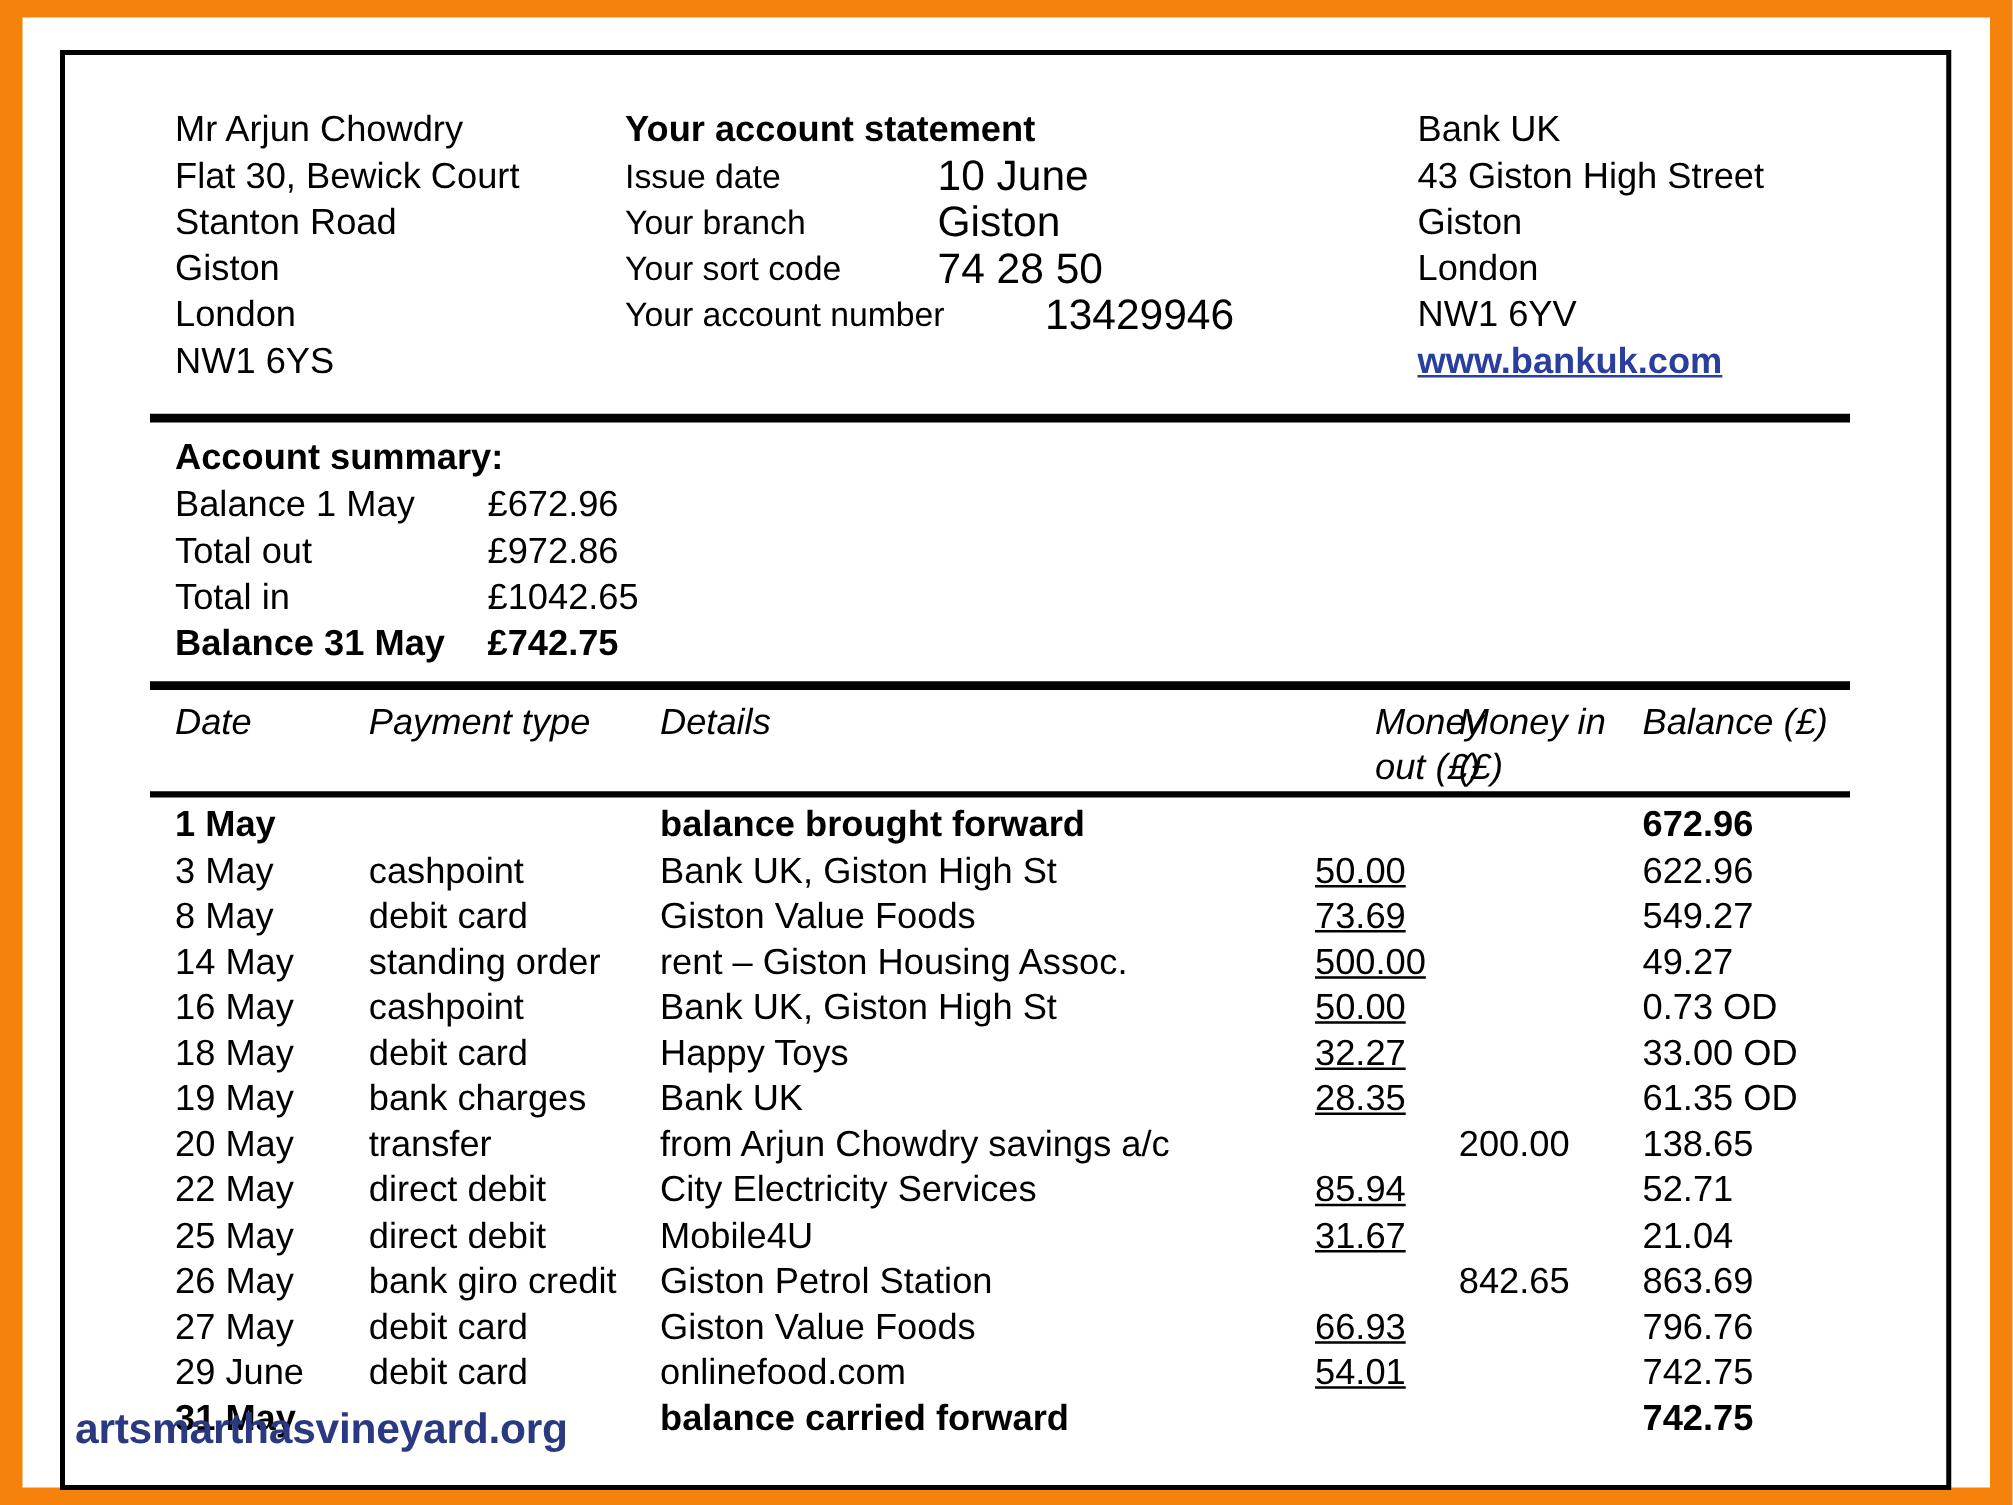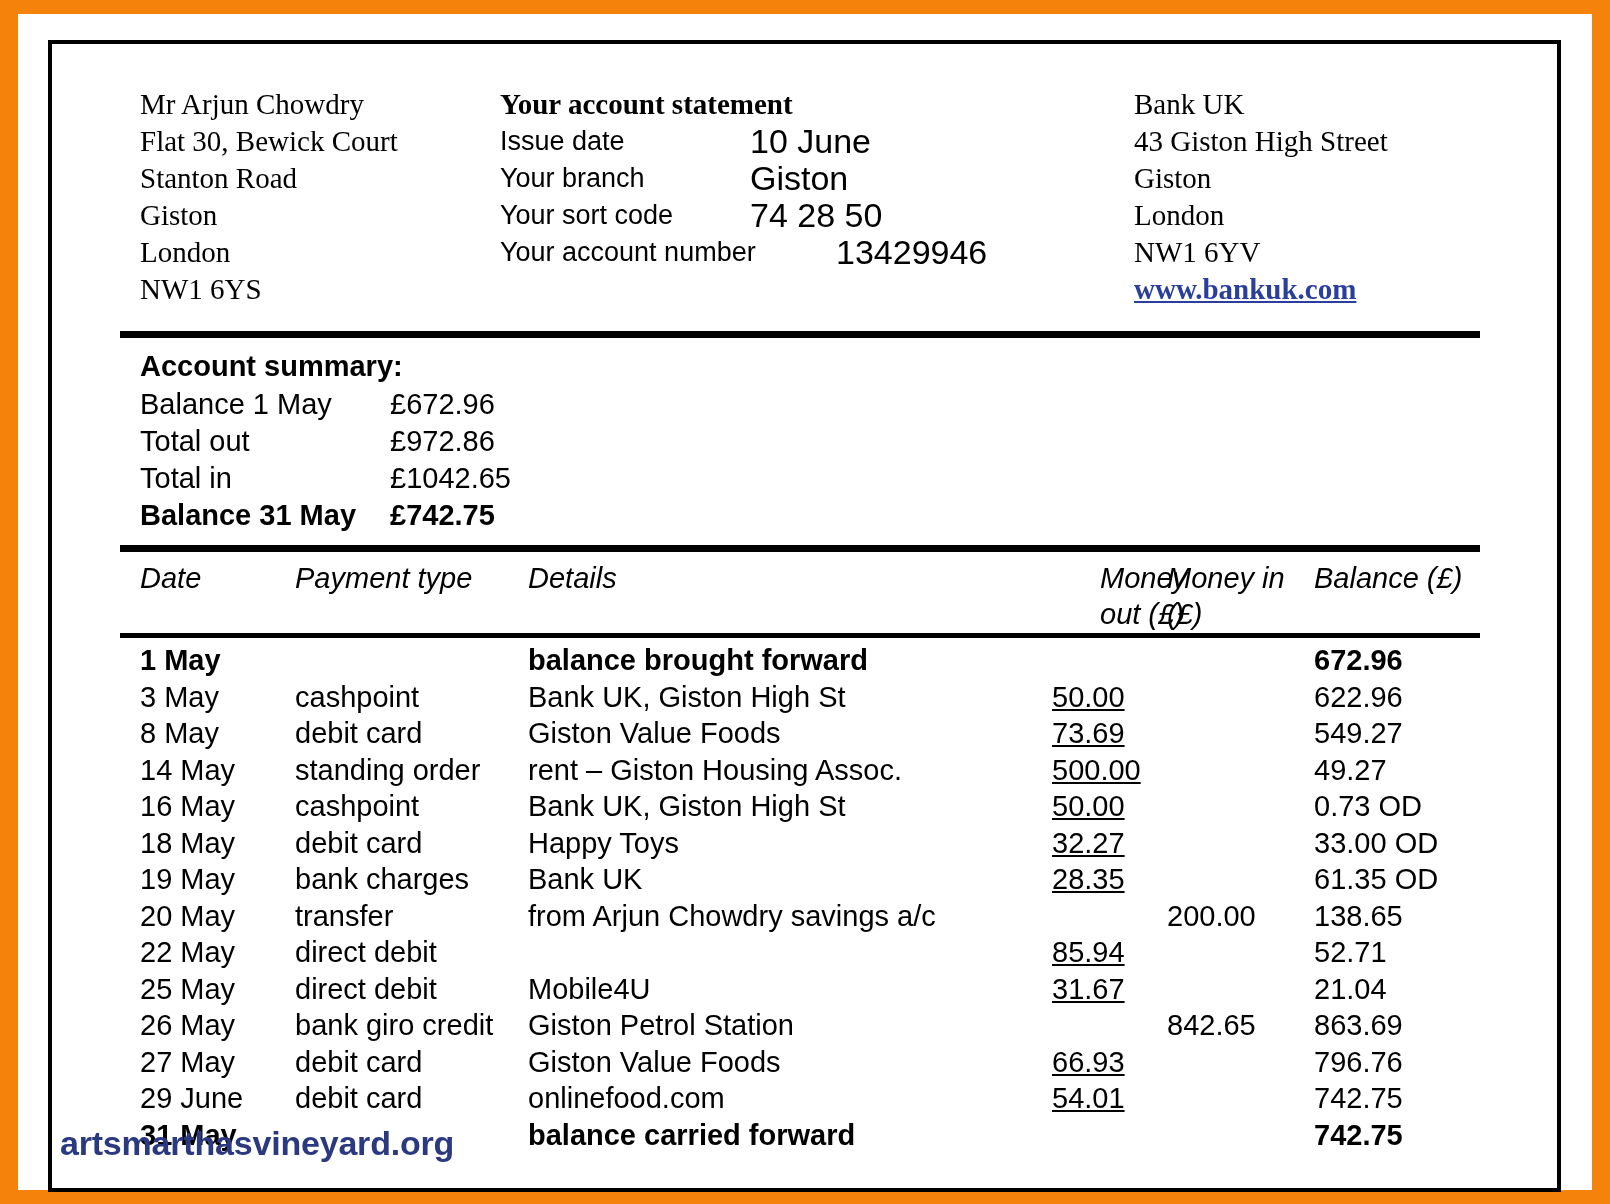--- a/index.html
+++ b/index.html
@@ -50,21 +50,20 @@
   }
   .col-customer { left: 88px; width: 330px; }
   .col-account  { left: 448px; width: 640px; }
   .col-bank     { left: 1082px; width: 400px; }
 
   .line {
     font-size: 29px;
     line-height: 37px;
     color: #000;
     white-space: nowrap;
-    font-family: Liberation Serif, serif;
   }
   .bold { font-weight: bold; }
 
   .kv { position: relative; height: 37px; }
   .kv .k {
     position: absolute;
     left: 0;
     font-size: 27px;
     line-height: 37px;
   }
@@ -315,20 +314,21 @@
         <div class="trow">
           <span class="cell c-date">20 May</span>
           <span class="cell c-type">transfer</span>
           <span class="cell c-details">from Arjun Chowdry savings a/c</span>
           <span class="cell c-in">200.00</span>
           <span class="cell c-bal">138.65</span>
         </div>
         <div class="trow">
           <span class="cell c-date">22 May</span>
           <span class="cell c-type">direct debit</span>
+          <span class="cell c-details">City Electricity Services</span>
           <span class="cell c-out">85.94</span>
           <span class="cell c-bal">52.71</span>
         </div>
         <div class="trow">
           <span class="cell c-date">25 May</span>
           <span class="cell c-type">direct debit</span>
           <span class="cell c-details">Mobile4U</span>
           <span class="cell c-out">31.67</span>
           <span class="cell c-bal">21.04</span>
         </div>

